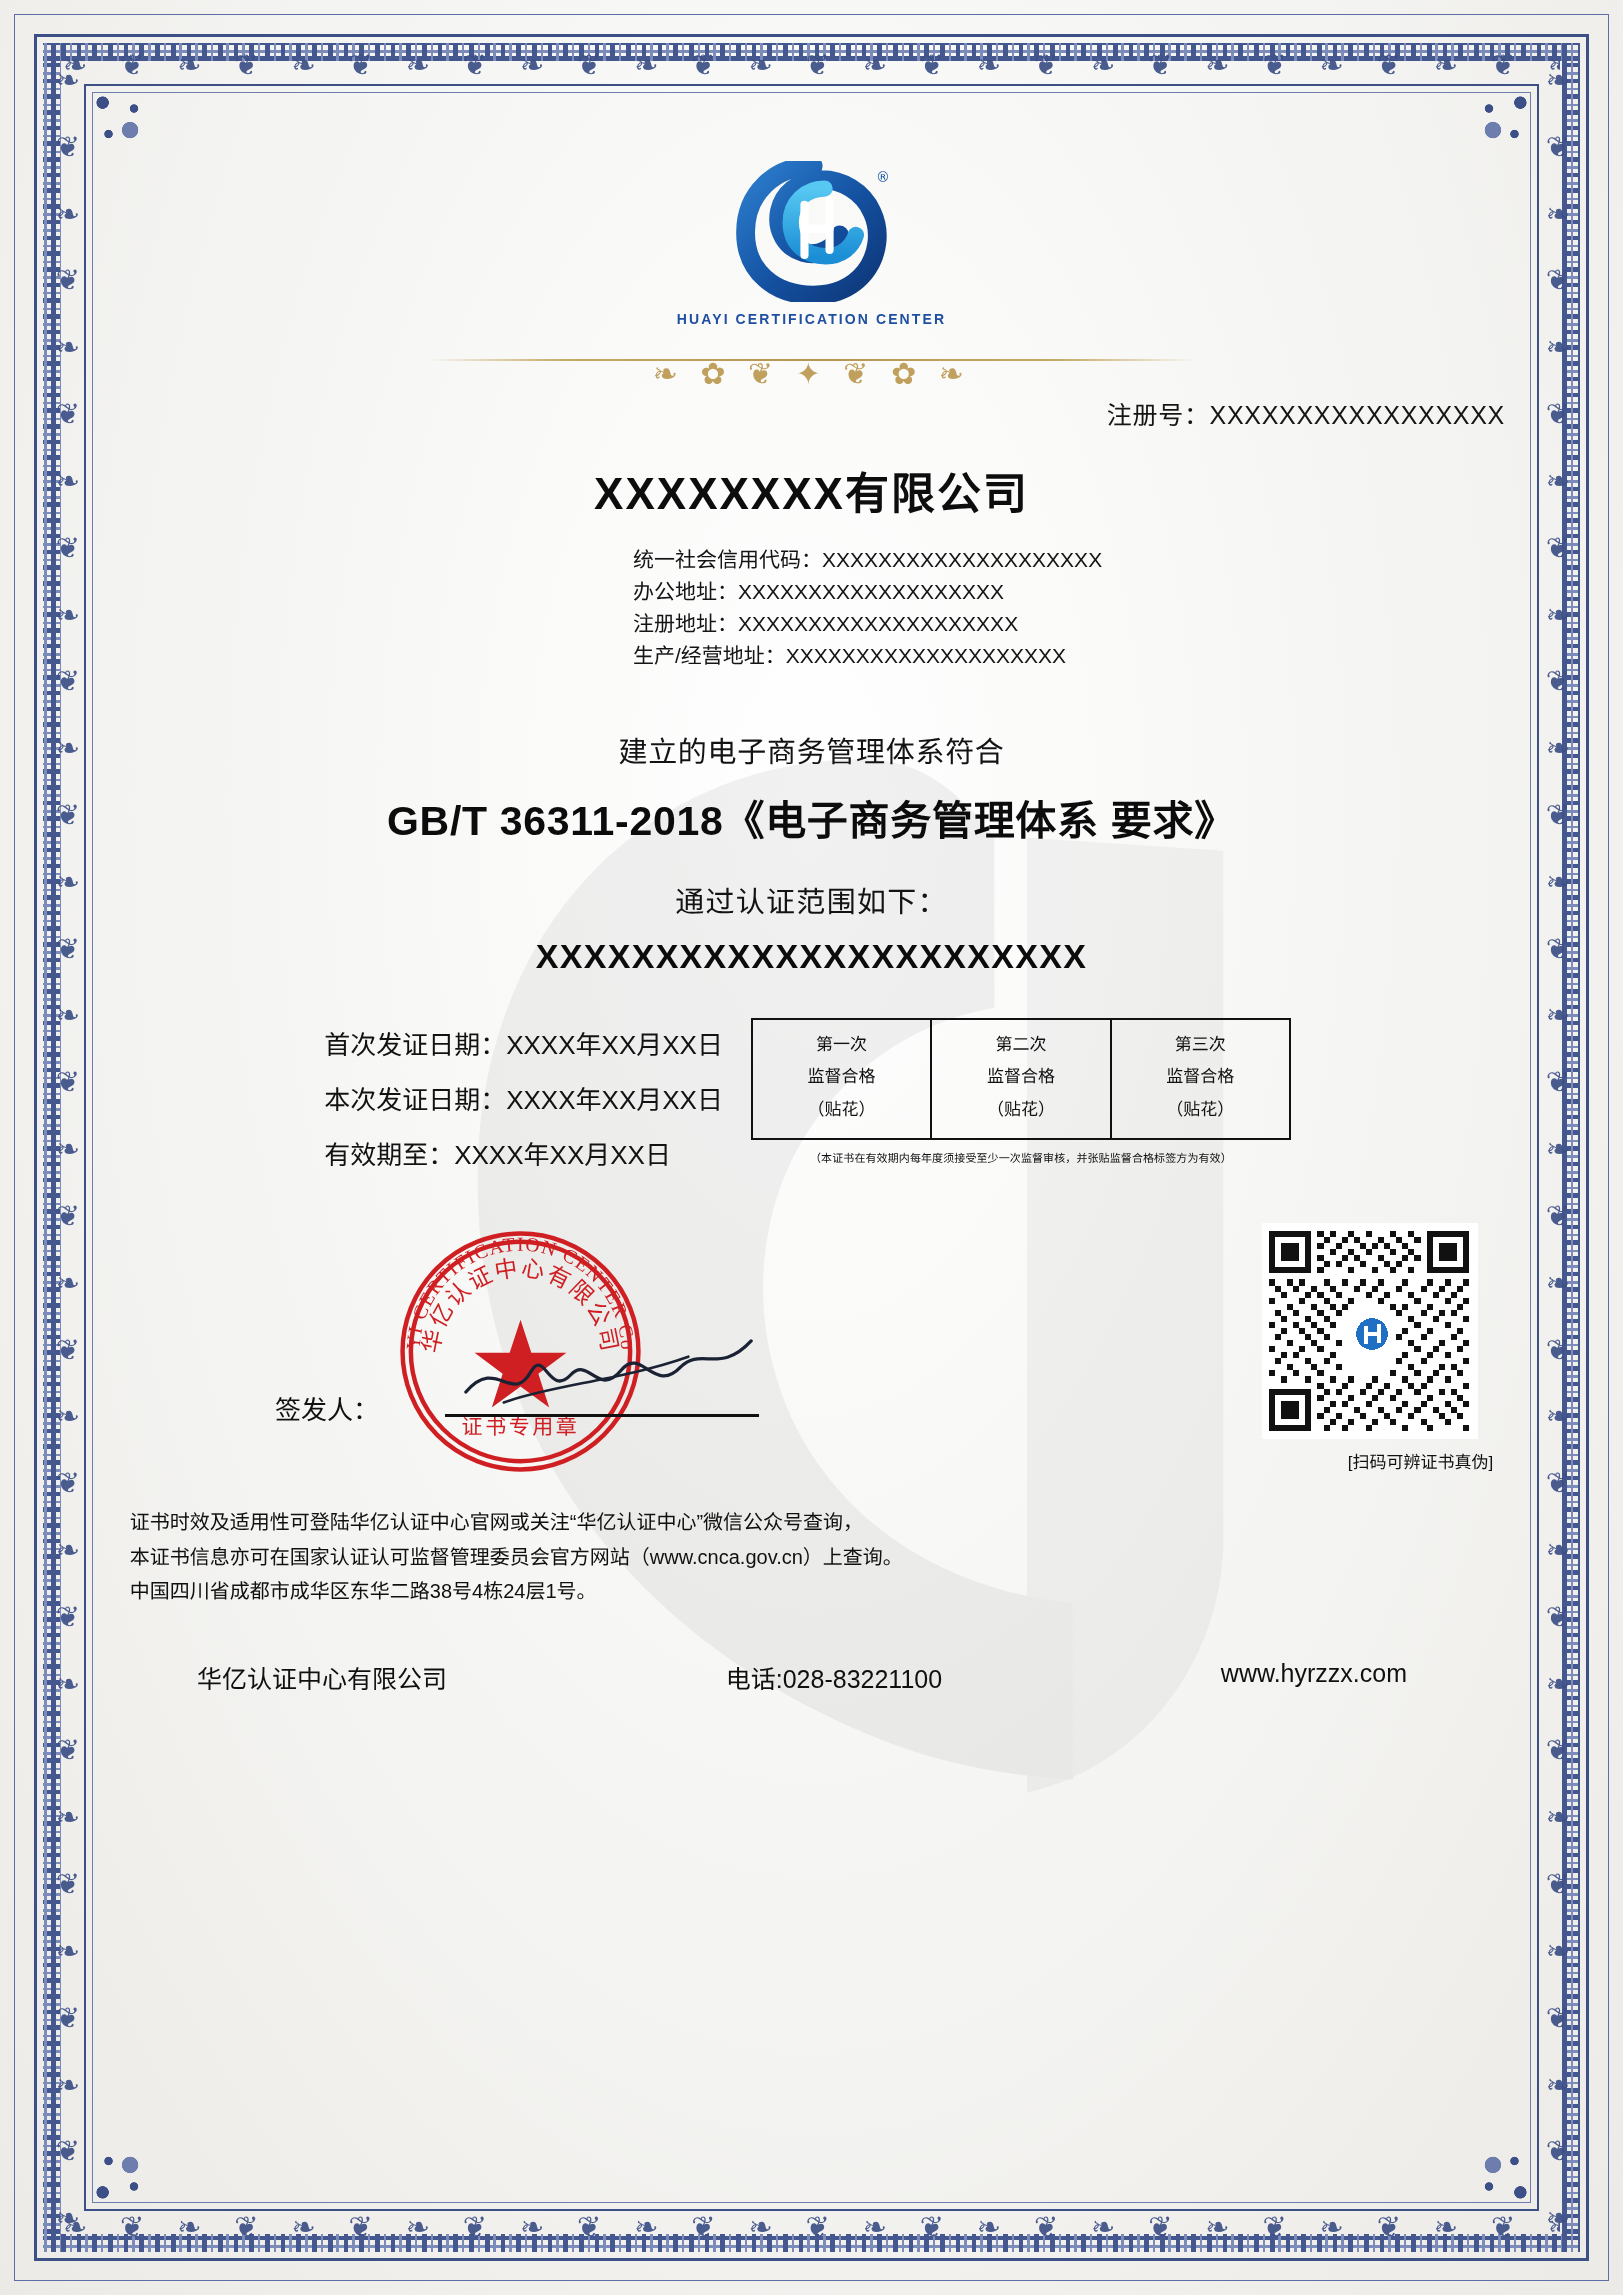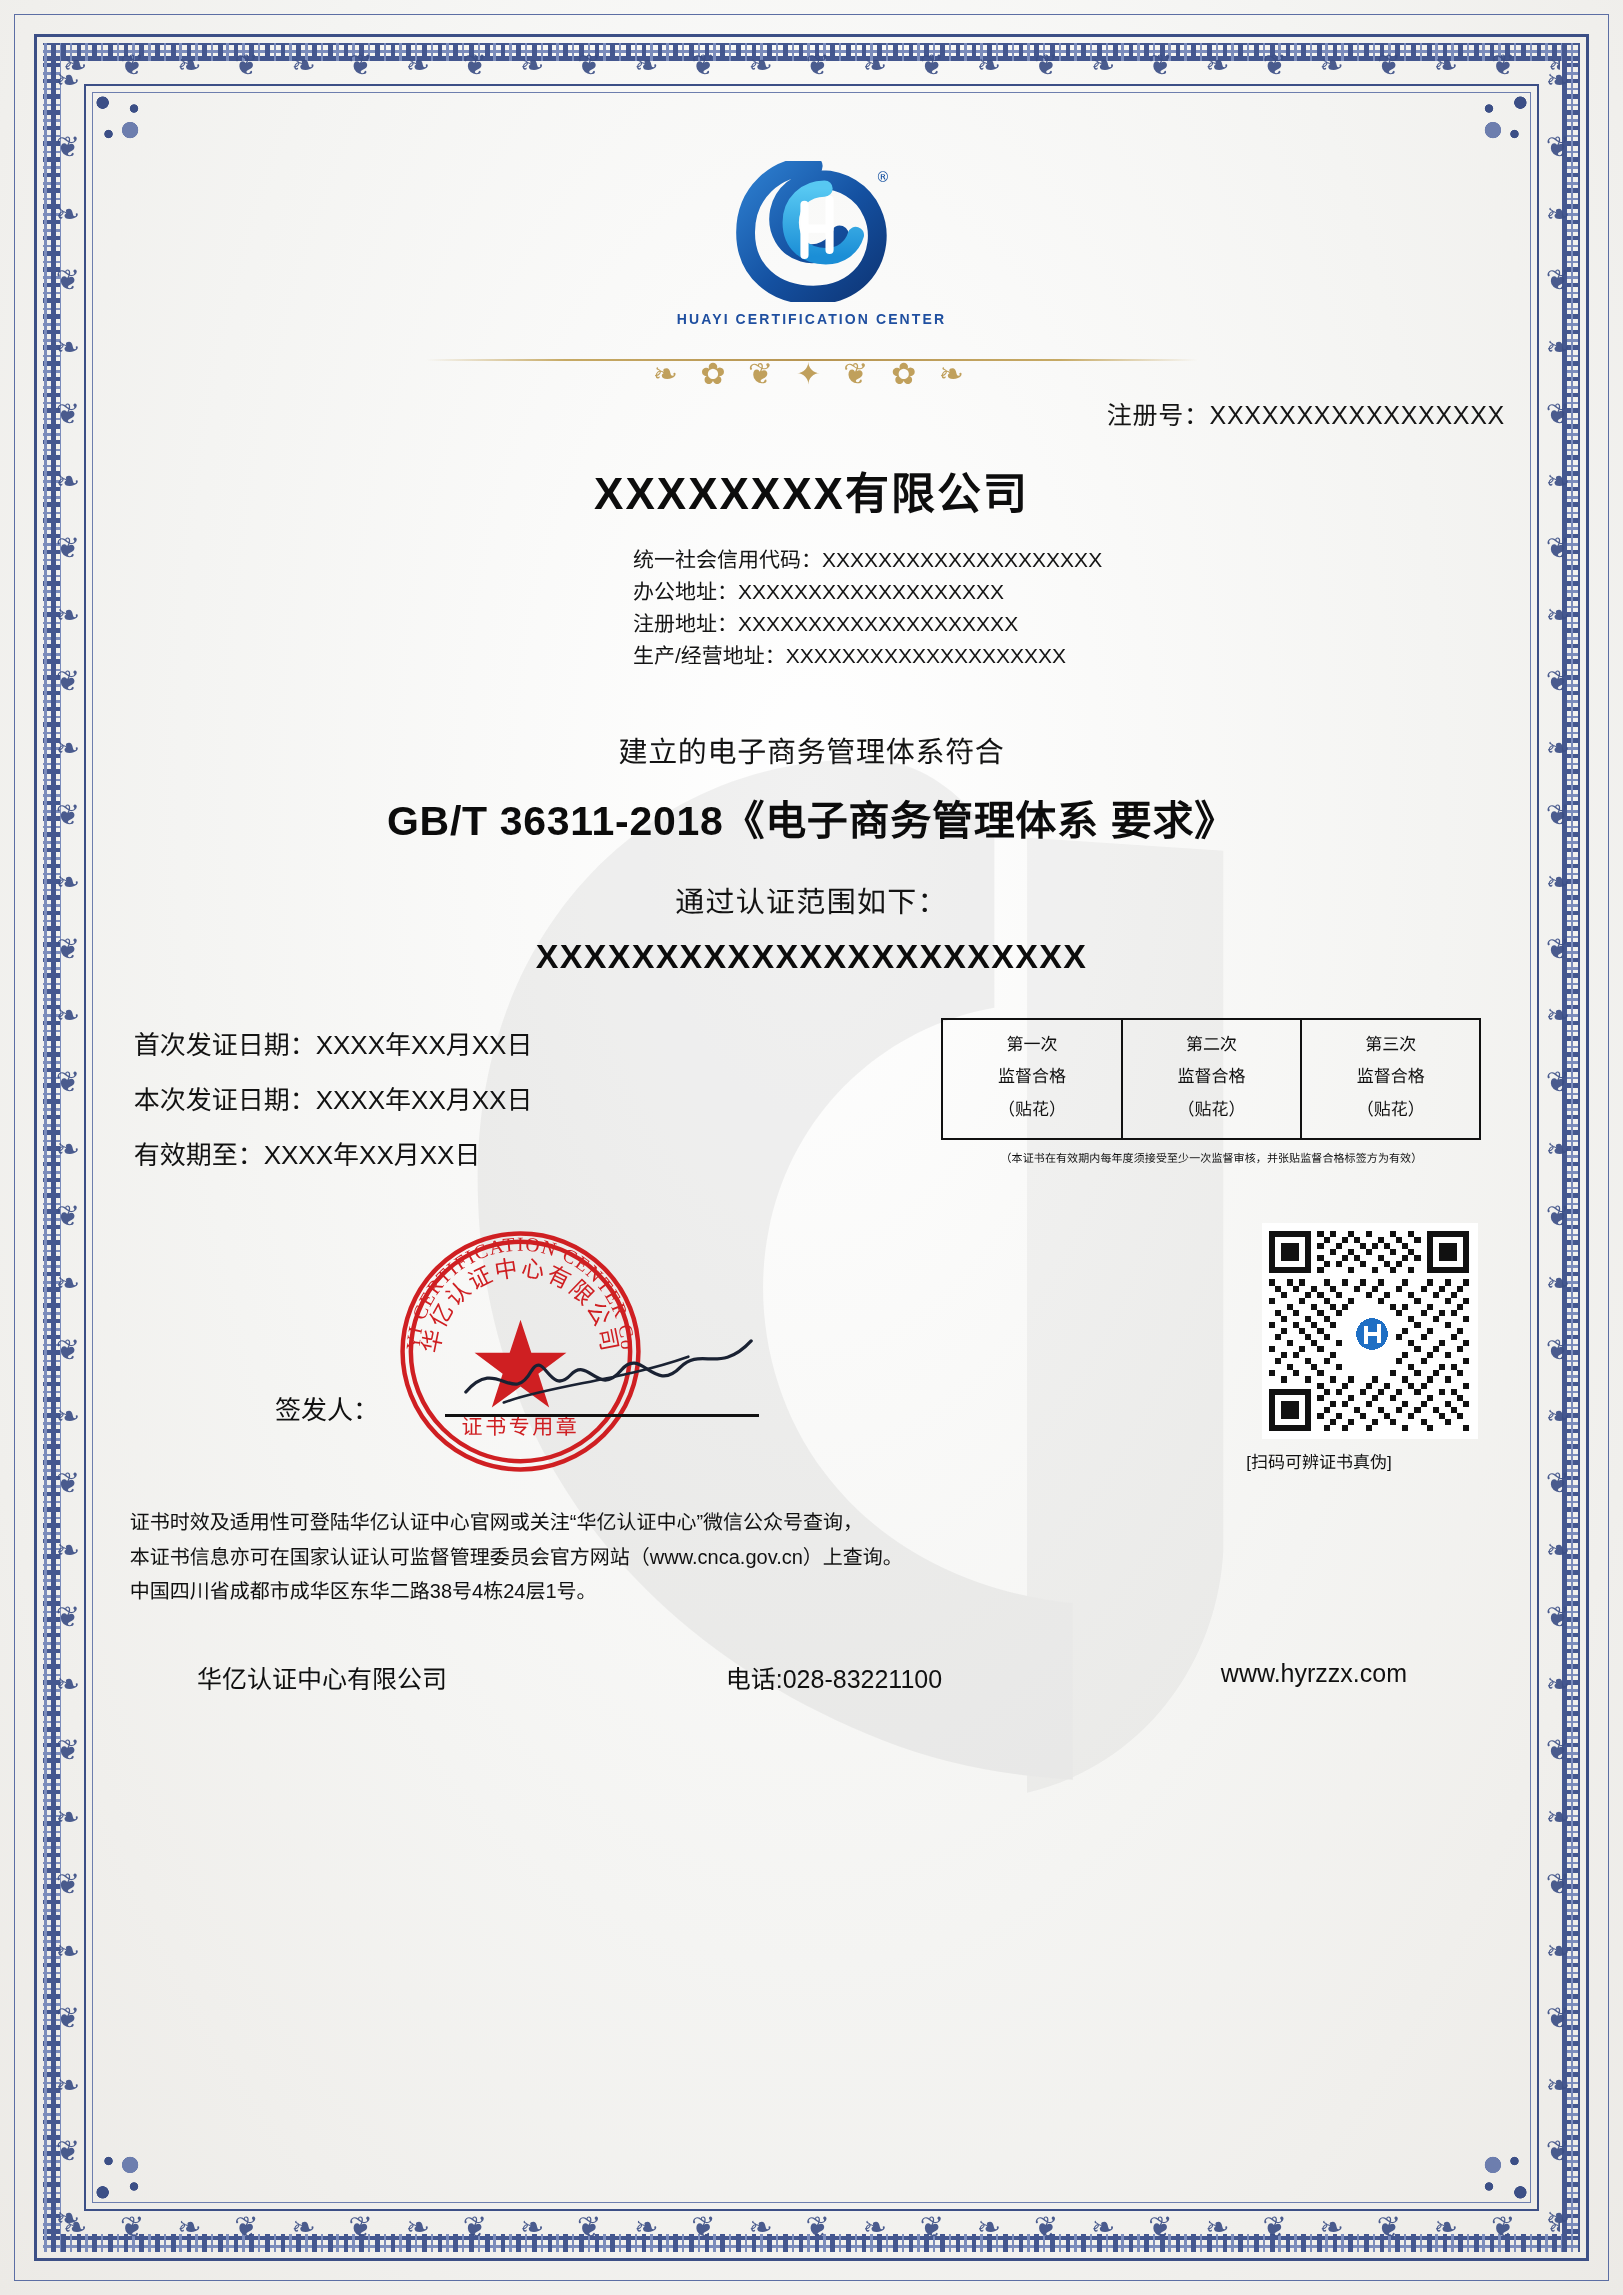--- a/index.html
+++ b/index.html
@@ -152,21 +152,21 @@
   }
   .scope-label{
     margin-top:31px;text-align:center;font-size:29px;letter-spacing:1.3px;color:#131313;
   }
   .scope-value{
     margin-top:17px;text-align:center;font-size:34px;font-weight:bold;letter-spacing:1.3px;color:#0c0c0c;
   }
 
   
   .mid-row{
-    margin-top:42px;display:flex;align-items:flex-start;justify-content:space-between;
+    margin-top:42px;display:flex;align-items:flex-start;justify-content:center;
     padding:0 23.6px 0 15.7px;
     gap:28px;
   }
   .dates{font-size:26px;line-height:2.12;color:#121212;white-space:nowrap;}
   .surv-wrap{width:540px;font-family:Liberation Mono, monospace;}
   .surv-table{
     width:100%;border-collapse:collapse;border:2px solid #111;
   }
   .surv-table td{
     border:2px solid #111;text-align:center;vertical-align:middle;
@@ -191,21 +191,21 @@
     position:absolute;left:157px;top:171px;font-size:26px;color:#111;
   }
   .sign-script{
     position:absolute;left:340px;top:111px;width:301px;height:92px;
   }
   .qr-box{
     position:absolute;right:27.5px;top:5.2px;width:216px;height:216px;
     background:#fff;padding:7.9px;box-sizing:border-box;
   }
   .qr-cap{
-    position:absolute;right:11.8px;top:230px;width:247px;text-align:left;
+    position:absolute;right:11.8px;top:230px;width:247px;text-align:right;
     font-size:17px;color:#111;
   }
 
   .notes{
     margin-top:6.5px;padding-left:11.8px;font-size:20px;line-height:1.72;color:#101010;
   }
 
   .footer{
     margin-top:50px;display:flex;justify-content:space-between;
     padding:0 98px 0 79px;font-size:25px;color:#101010;white-space:nowrap;

